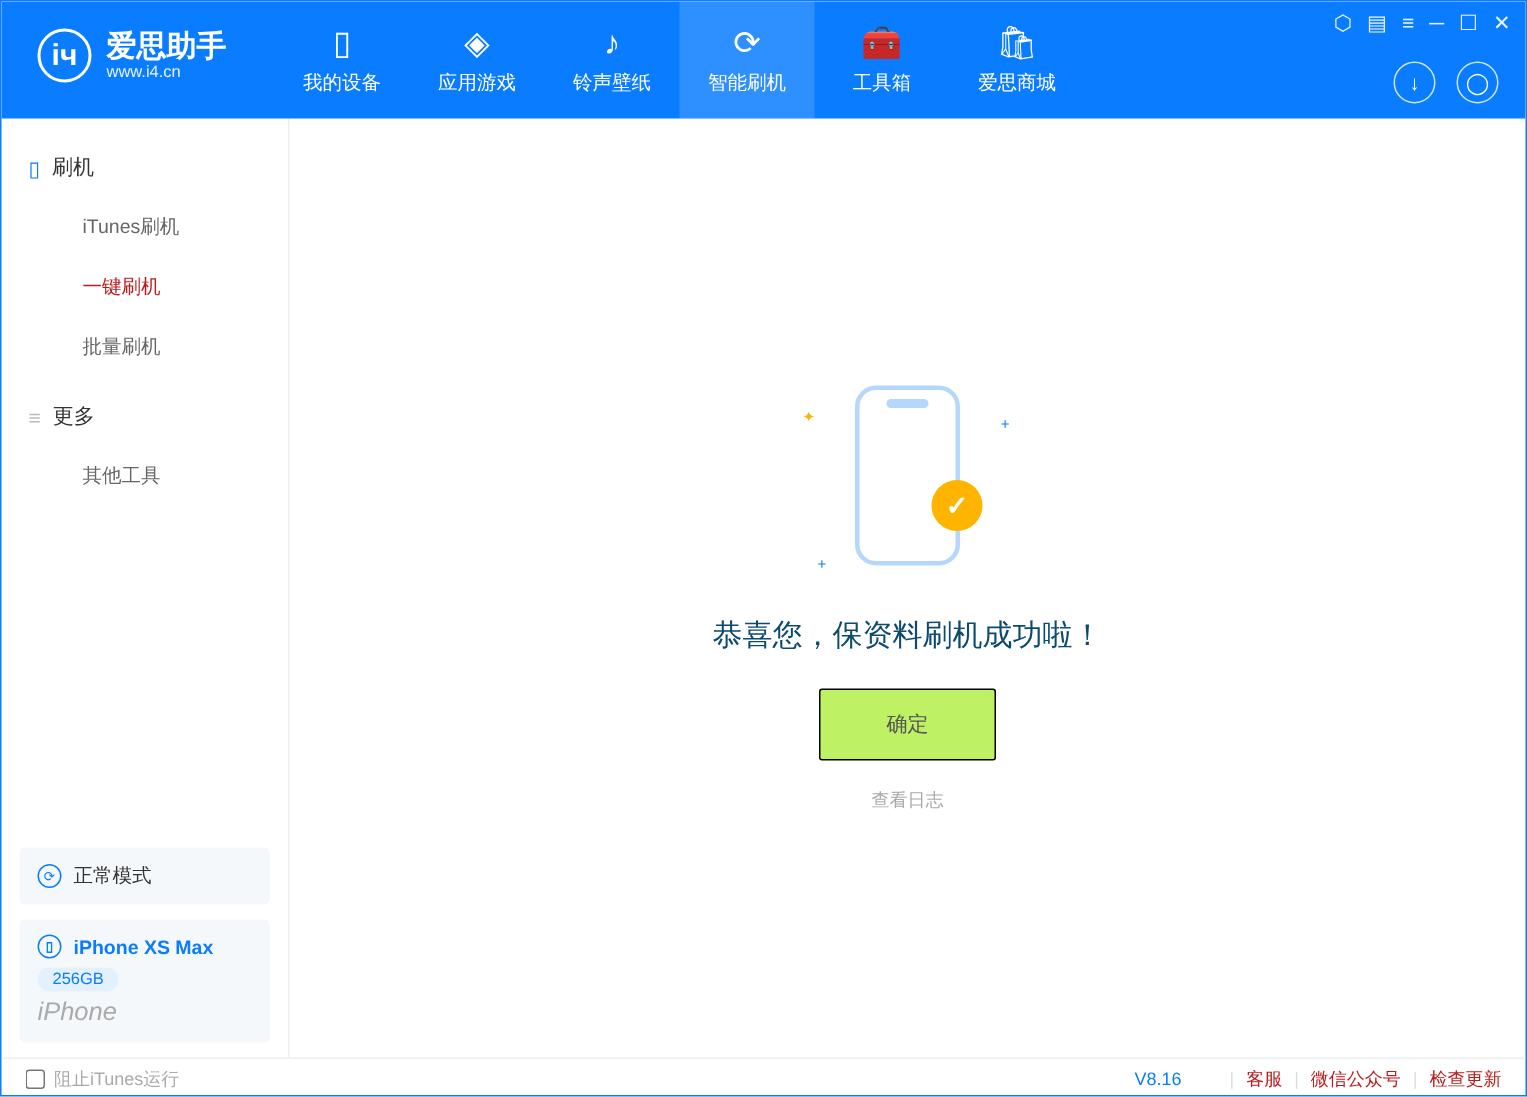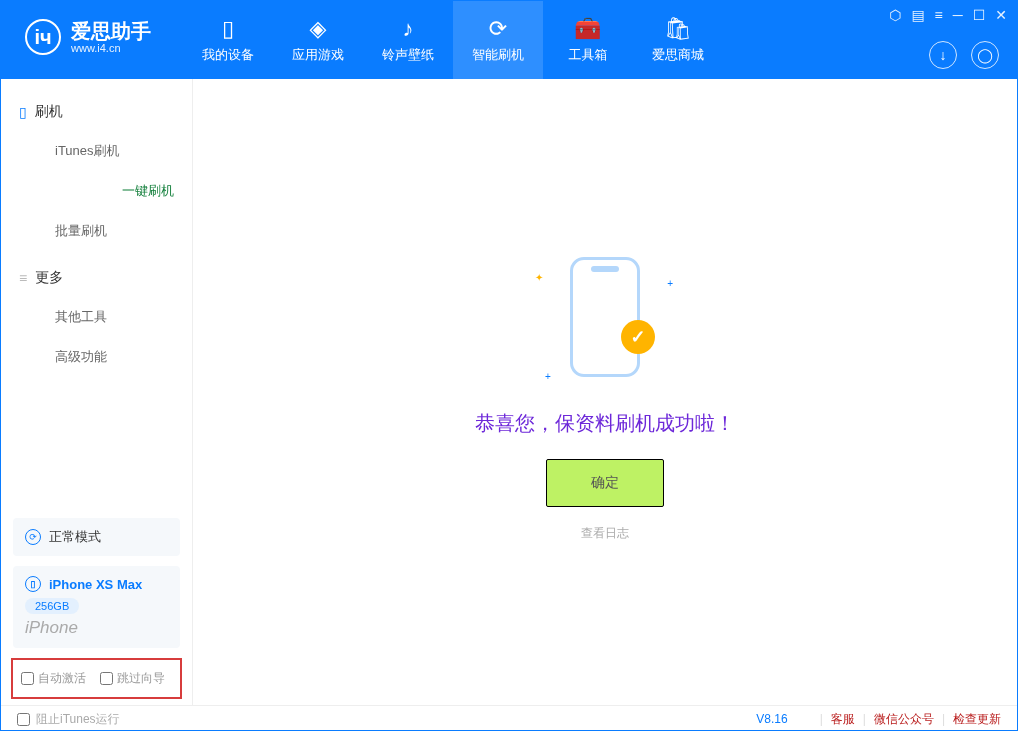--- a/index.html
+++ b/index.html
@@ -18,41 +18,41 @@
 .top-icons span { cursor: pointer; opacity: 0.9; }
 .right-icons { position: absolute; right: 18px; bottom: 10px; display: flex; gap: 14px; }
 .circle-icon { width: 28px; height: 28px; border: 1.5px solid rgba(255,255,255,0.8); border-radius: 50%; display: flex; align-items: center; justify-content: center; font-size: 14px; cursor: pointer; }
 .main { display: flex; height: 626px; }
 .sidebar { width: 192px; border-right: 1px solid #eee; padding-top: 14px; display: flex; flex-direction: column; }
 .side-section { margin-bottom: 8px; }
 .side-header { padding: 10px 18px; font-size: 14px; color: #333; display: flex; align-items: center; gap: 8px; }
 .side-header .ico { color: #0a7cff; font-size: 14px; }
 .side-header.more .ico { color: #bbb; }
 .side-item { padding: 11px 18px 11px 54px; font-size: 13px; color: #666; cursor: pointer; }
-.side-item.active { color: #15803d; text-align: right; }
+.side-item.active { color: #b91c1c; }
 .side-spacer { flex: 1; }
 .device-card { background: #f5f8fb; margin: 0 12px 10px; border-radius: 4px; padding: 10px 12px; font-size: 13px; color: #333; display: flex; align-items: center; gap: 8px; }
 .device-card.info { display: block; }
 .device-card .dot { width: 16px; height: 16px; border: 1.5px solid #0a7cff; border-radius: 50%; display: inline-flex; align-items: center; justify-content: center; font-size: 9px; color: #0a7cff; }
 .device-name { font-weight: bold; color: #0a7cff; display: flex; align-items: center; gap: 8px; }
 .device-storage { display: inline-block; background: #e3f0fe; color: #0a7cff; font-size: 11px; padding: 2px 10px; border-radius: 10px; margin-top: 6px; }
 .device-type { font-size: 17px; color: #aaa; margin-top: 4px; font-style: italic; }
 .checkbox-row { border: 2px solid #d73c3c; margin: 0 10px 6px; padding: 10px 8px; display: flex; gap: 14px; font-size: 12px; color: #999; }
 .checkbox-row label { display: flex; align-items: center; gap: 4px; cursor: pointer; }
 .checkbox-row input { width: 13px; height: 13px; }
 .content { flex: 1; display: flex; flex-direction: column; align-items: center; justify-content: center; position: relative; }
 .phone-illustration { position: relative; width: 200px; height: 150px; display: flex; align-items: center; justify-content: center; }
 .phone { width: 70px; height: 120px; border: 3px solid #b4d7fb; border-radius: 14px; position: relative; background: #fff; }
 .phone::before { content: ""; position: absolute; top: 6px; left: 50%; transform: translateX(-50%); width: 28px; height: 6px; background: #b4d7fb; border-radius: 3px; }
 .checkmark-badge { position: absolute; right: 50px; top: 78px; width: 34px; height: 34px; background: #ffb400; border-radius: 50%; display: flex; align-items: center; justify-content: center; color: #fff; font-size: 18px; font-weight: bold; }
 .sparkle { position: absolute; color: #ffb400; font-size: 10px; }
 .sparkle.s1 { left: 30px; top: 30px; }
 .sparkle.s2 { right: 32px; top: 36px; color: #0a7cff; }
 .sparkle.s3 { left: 40px; bottom: 10px; color: #0a7cff; }
-.success-text { font-size: 20px; color: #6d28d9; margin-top: 18px; }
+.success-text { font-size: 20px; color: #0c4a6e; margin-top: 18px; }
 .ok-button { margin-top: 22px; border: 1px solid #000000; background: #bef264; padding: 14px 44px; font-size: 14px; color: #555; cursor: pointer; border-radius: 2px; }
 .log-link { margin-top: 18px; font-size: 12px; color: #aaa; cursor: pointer; }
 .footer { height: 27px; border-top: 1px solid #eee; display: flex; align-items: center; padding: 0 16px; font-size: 12px; color: #aaa; }
 .footer-left { display: flex; align-items: center; gap: 6px; }
 .footer-right { margin-left: auto; display: flex; align-items: center; gap: 8px; }
 .footer-right span.link { color: #b91c1c; cursor: pointer; }
 .footer-right span.sep { color: #ddd; }
 .version { color: #0a7cff; margin-right: 24px; }
 </style>
 </head>
@@ -116,44 +116,33 @@
       <div class="side-item">iTunes刷机</div>
       <div class="side-item active">一键刷机</div>
       <div class="side-item">批量刷机</div>
     </div>
     <div class="side-section">
       <div class="side-header more">
           <span class="ico">≡</span>
           <span>更多</span>
         </div>
       <div class="side-item">其他工具</div>
-      <div class="side-item">高级功能</div>
     </div>
     <div class="side-spacer"></div>
     <div class="device-card">
       <span class="dot">⟳</span>
       <span>正常模式</span>
     </div>
     <div class="device-card info">
       <div class="device-name">
         <span class="dot">▯</span>
         <span>iPhone XS Max</span>
       </div>
       <span class="device-storage">256GB</span>
       <div class="device-type">iPhone</div>
-    </div>
-    <div class="checkbox-row">
-      <label>
-          <input type="checkbox" style="">
-          <span>自动激活</span>
-        </label>
-      <label>
-          <input type="checkbox" style="">
-          <span>跳过向导</span>
-        </label>
     </div>
   </div>
 
   <div class="content">
     <div class="phone-illustration">
       <span class="sparkle s1">✦</span>
       <span class="sparkle s2">+</span>
       <span class="sparkle s3">+</span>
       <div class="phone"></div>
       <div class="checkmark-badge">✓</div>

